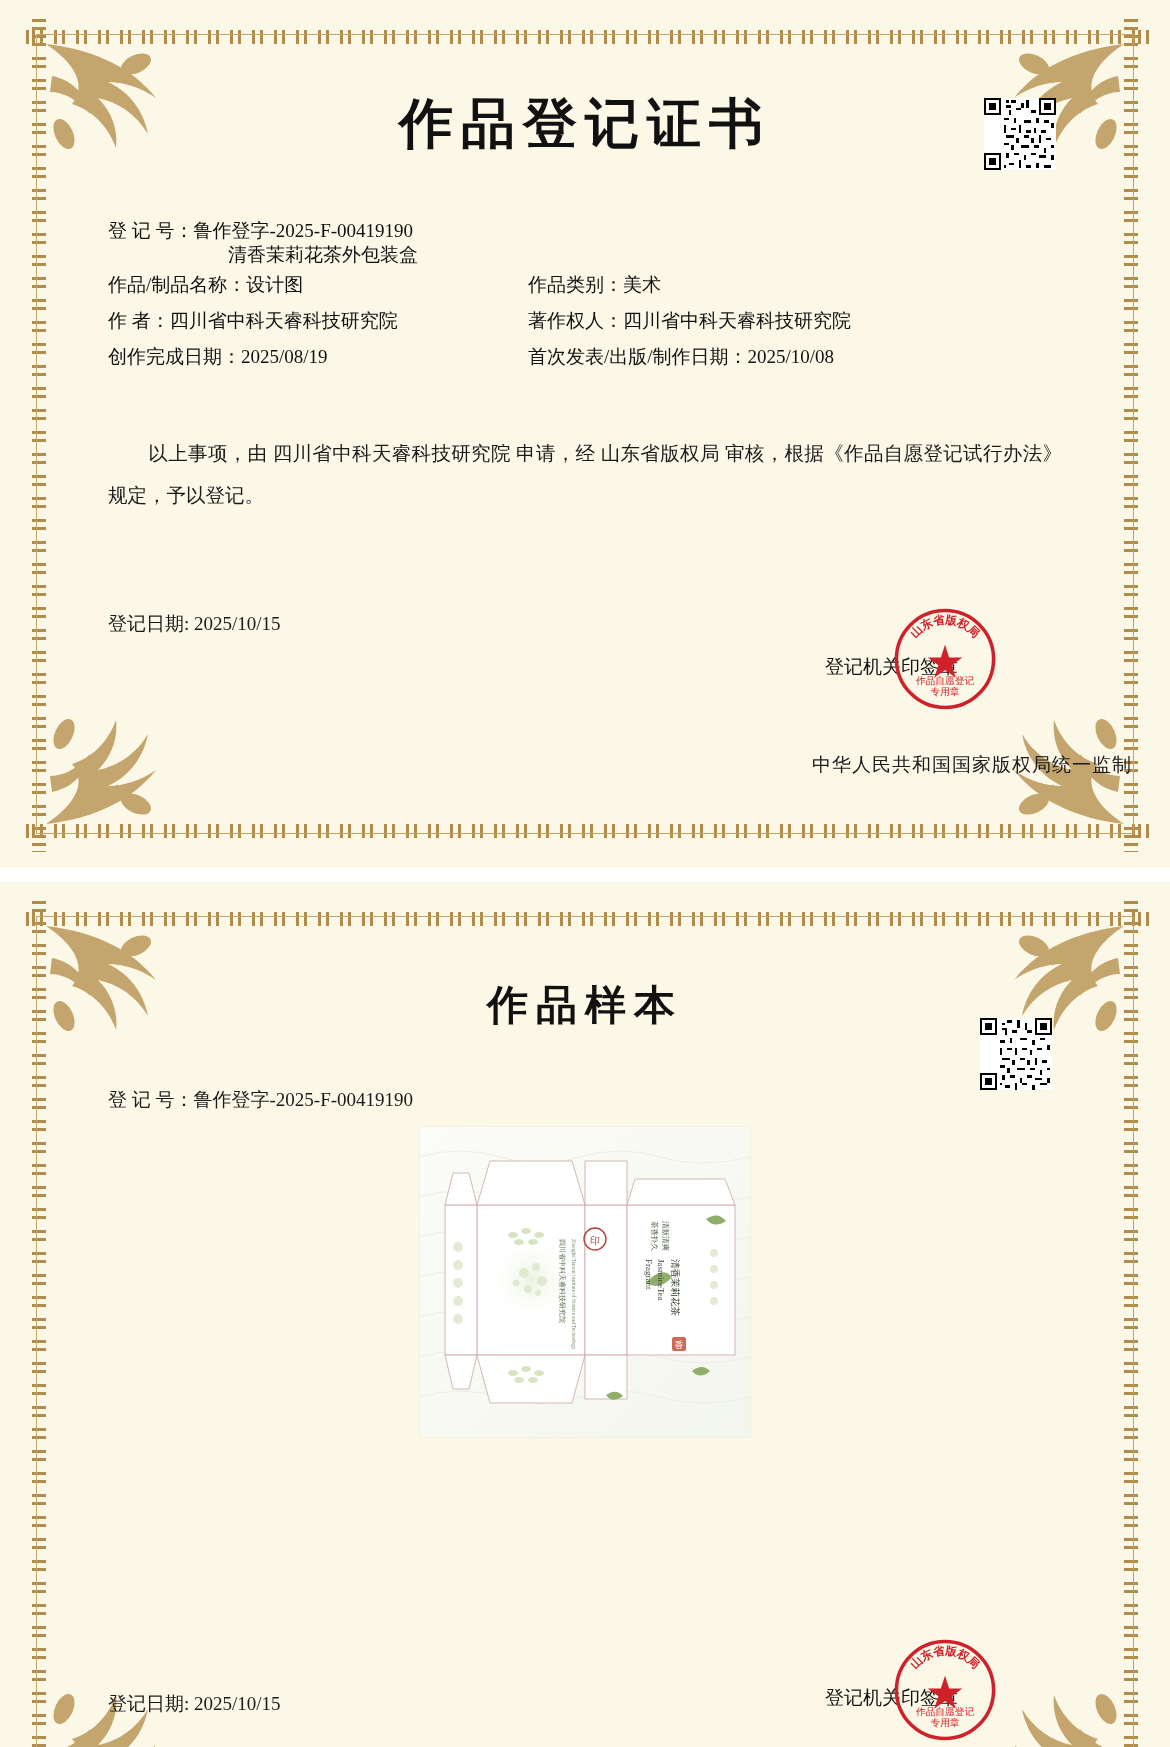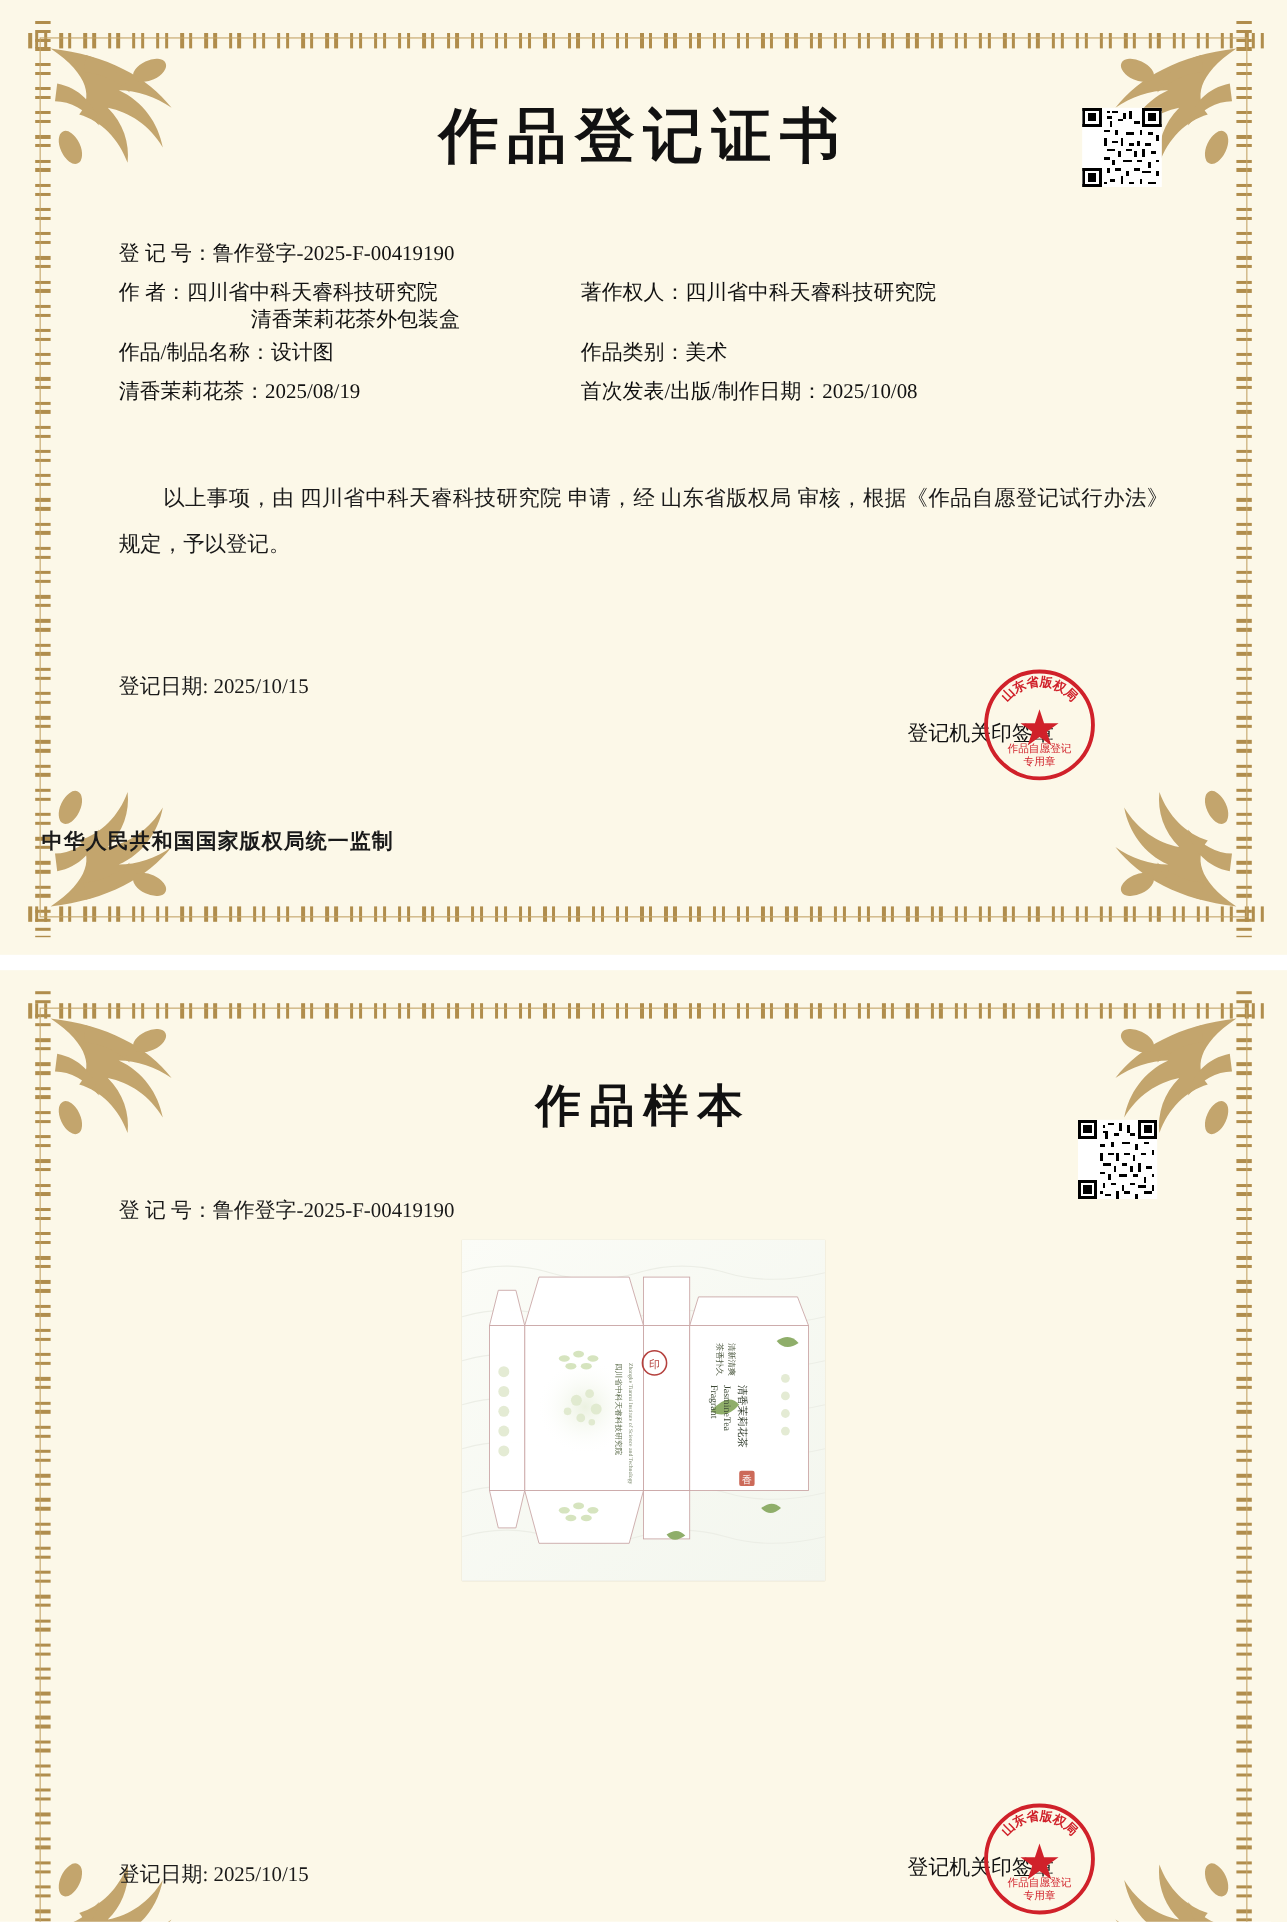--- a/index.html
+++ b/index.html
@@ -167,22 +167,22 @@
     bottom: -8px;
     width: 106px;
     height: 106px;
   }
   .seal svg { display: block; width: 100%; height: 100%; }
 
   .footer-note {
     position: absolute;
     left: 0; right: 0;
     bottom: 54px;
-    text-align: left;
-    font-weight: bold;
+    text-align: right;
+    font-weight: normal;
     font-size: 19px;
     letter-spacing: 1px;
   }
 
   
   .reg-no-2 {
     margin-top: 54px;
     font-size: 19px;
   }
   .sample-img {
@@ -318,40 +318,40 @@
         </g>
       </svg>
     </div>
 
     <div class="fields">
       <div class="row">
         <div class="col-left">
           <span>登 记 号：</span><span>鲁作登字-2025-F-00419190</span>
         </div>
       </div>
-      <div class="row">
-        <div class="col-left">
-          <span>作    者：</span><span>四川省中科天睿科技研究院</span>
-        </div>
-        <div class="col-right">
-          <span>著作权人：</span><span>四川省中科天睿科技研究院</span>
-        </div>
-      </div>
       <div class="row" style="margin-top:18px;">
         <div class="col-left">
           <span class="product-name-top">清香茉莉花茶外包装盒</span>
           <span>作品/制品名称：</span><span>设计图</span>
         </div>
         <div class="col-right">
           <span>作品类别：</span><span>美术</span>
         </div>
       </div>
       <div class="row">
         <div class="col-left">
-          <span>清香茉莉花茶：</span><span>2025/08/19</span>
+          <span>作    者：</span><span>四川省中科天睿科技研究院</span>
+        </div>
+        <div class="col-right">
+          <span>著作权人：</span><span>四川省中科天睿科技研究院</span>
+        </div>
+      </div>
+      <div class="row">
+        <div class="col-left">
+          <span>创作完成日期：</span><span>2025/08/19</span>
         </div>
         <div class="col-right">
           <span>首次发表/出版/制作日期：</span><span>2025/10/08</span>
         </div>
       </div>
     </div>
 
     <div class="statement"><span class="indent"></span><span>以上事项，由  四川省中科天睿科技研究院  申请，经  山东省版权局  审核，根据《作品自愿登记试行办法》规定，予以登记。</span></div>
 
     <div class="regdate">

